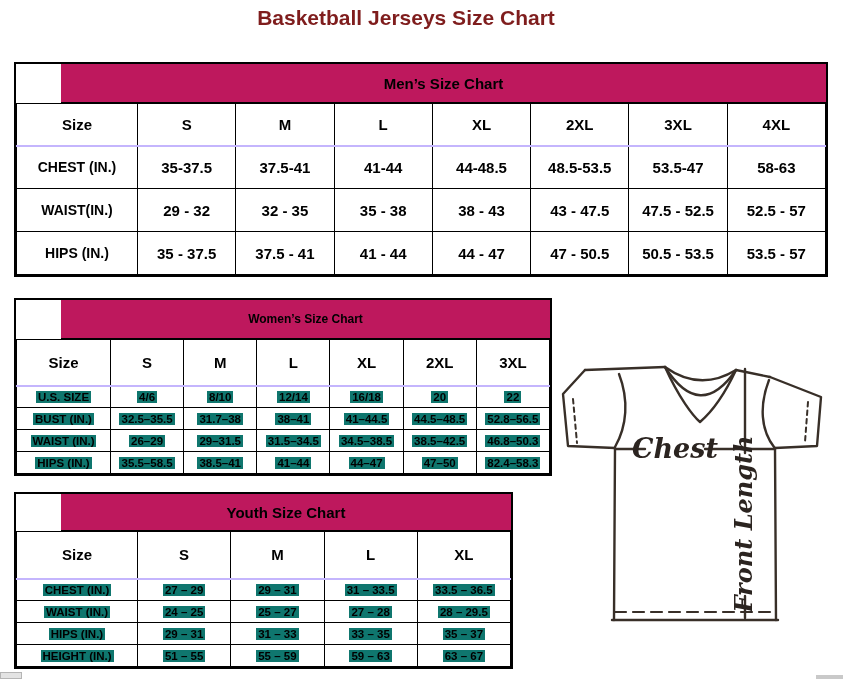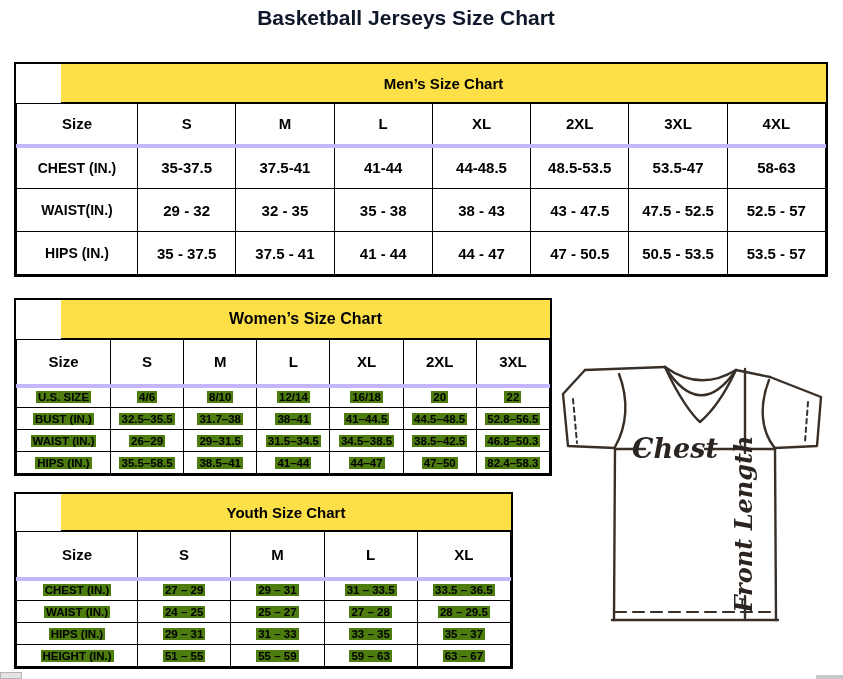--- a/index.html
+++ b/index.html
@@ -7,67 +7,67 @@
     position:relative;
     width:843px;height:679px;
     background:#ffffff;
     font-family:"Liberation Sans", sans-serif;
     overflow:hidden;
     color:#000;
   }
   .page-title{
     position:absolute;left:0;top:6px;width:812px;
     text-align:center;
-    font-size:21px;font-weight:bold;color:#0f172a;
+    font-size:21px;font-weight:bold;color:#7f1d1d;
   }
   .size-table-wrap{
     position:absolute;
     border:2px solid #000;
     background:#fff;
     box-sizing:content-box;
   }
   .band{
-    background:#fde047;
+    background:#be185d;
     border-bottom:1px solid #000;
     display:flex;align-items:center;justify-content:center;
     font-weight:bold;font-size:15px;margin-left:45px;
   }
   table{border-collapse:collapse;table-layout:fixed;width:100%;}
   th,td{
     border:1px solid #000;
     text-align:center;vertical-align:middle;
     font-weight:bold;padding:0;color:#000;
   }
-  thead th{border-bottom:4px solid #c4b5fd;}
+  thead th{border-bottom:2px solid #c4b5fd;}
   
   .wrap-men{left:14px;top:62px;width:810px;}
   .wrap-men .band{height:38px;}
   .t-men thead tr{height:42px;}
   .t-men tbody tr{height:43px;}
   .t-men th:first-child,.t-men td:first-child{width:120px;}
   .t-men th,.t-men td{font-size:15px;}
   .t-men tbody th{font-size:14px;}
   
   .wrap-women{left:14px;top:298px;width:534px;}
-  .wrap-women .band{height:38px;font-size:16px;}
+  .wrap-women .band{height:38px;font-size:12px;}
   .t-women thead tr{height:46px;}
   .t-women tbody tr{height:22px;}
   .t-women th:first-child,.t-women td:first-child{width:93px;}
   .t-women thead th{font-size:15px;}
   .t-women tbody th,.t-women tbody td{font-size:11.5px;}
   
   .wrap-youth{left:14px;top:492px;width:495px;}
   .wrap-youth .band{height:36px;text-align:center;}
   .t-youth thead tr{height:47px;}
   .t-youth tbody tr{height:22px;}
   .t-youth th:first-child,.t-youth td:first-child{width:120px;}
   .t-youth thead th{font-size:15px;}
   .t-youth tbody th,.t-youth tbody td{font-size:11.5px;}
   
-  .hl{background:#4d7c0f;padding:0 2px;}
+  .hl{background:#0f766e;padding:0 2px;}
   
   .jersey{position:absolute;left:555px;top:358px;}
   .jersey-label{
     font-family:"DejaVu Serif", serif;
     font-style:italic;font-weight:bold;
     fill:#2b2420;
   }
   
   .sb-left{position:absolute;left:0;top:672px;width:22px;height:7px;background:#e3e3e3;border:1px solid #b5b5b5;box-sizing:border-box;}
   .sb-right{position:absolute;left:816px;top:675px;width:27px;height:4px;background:#c9c9c9;}

